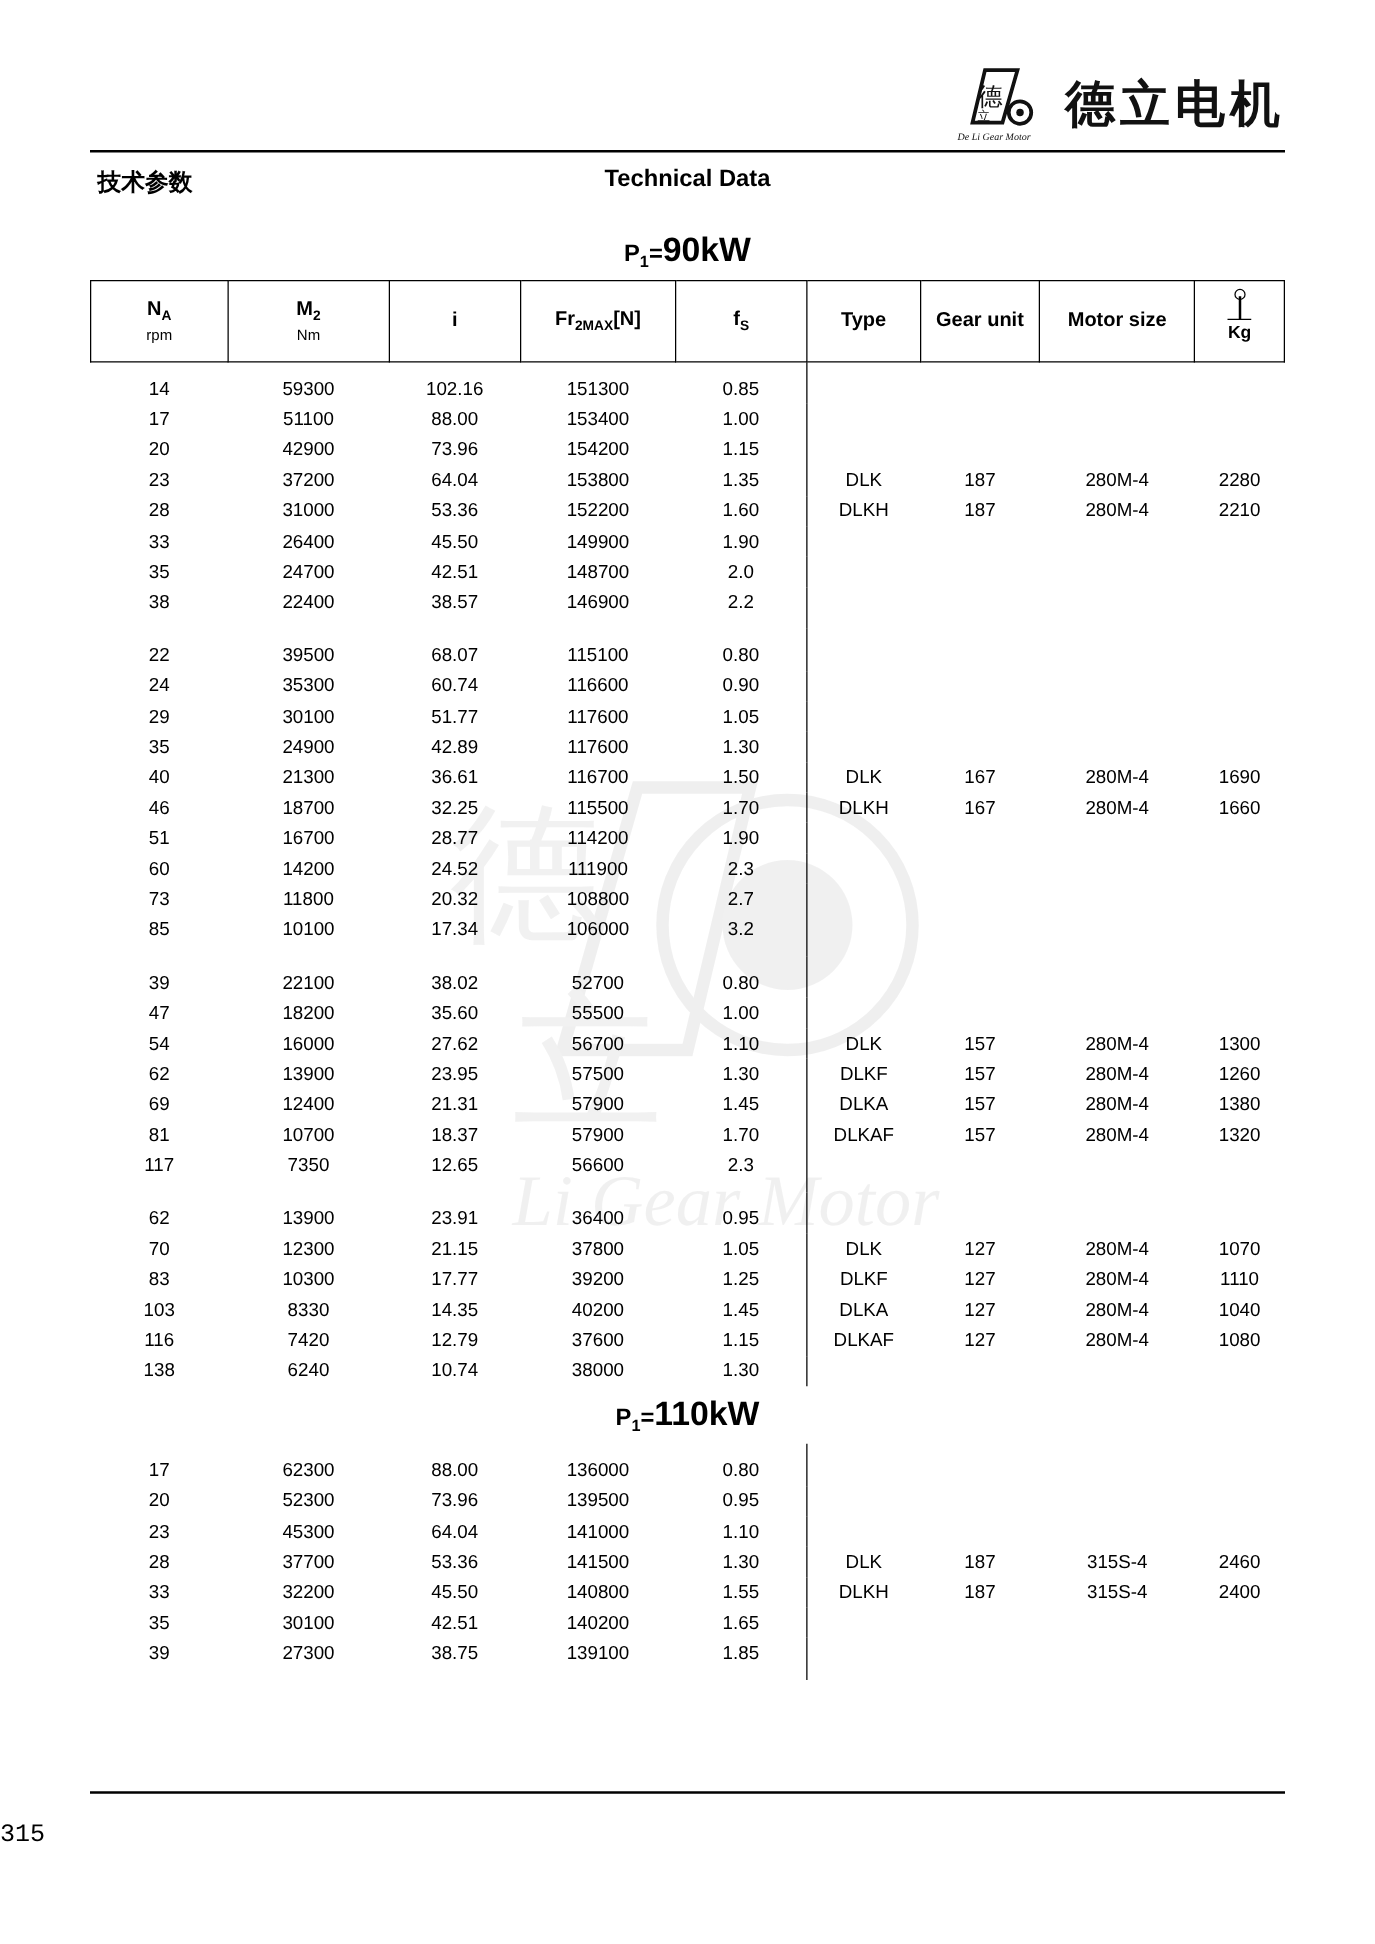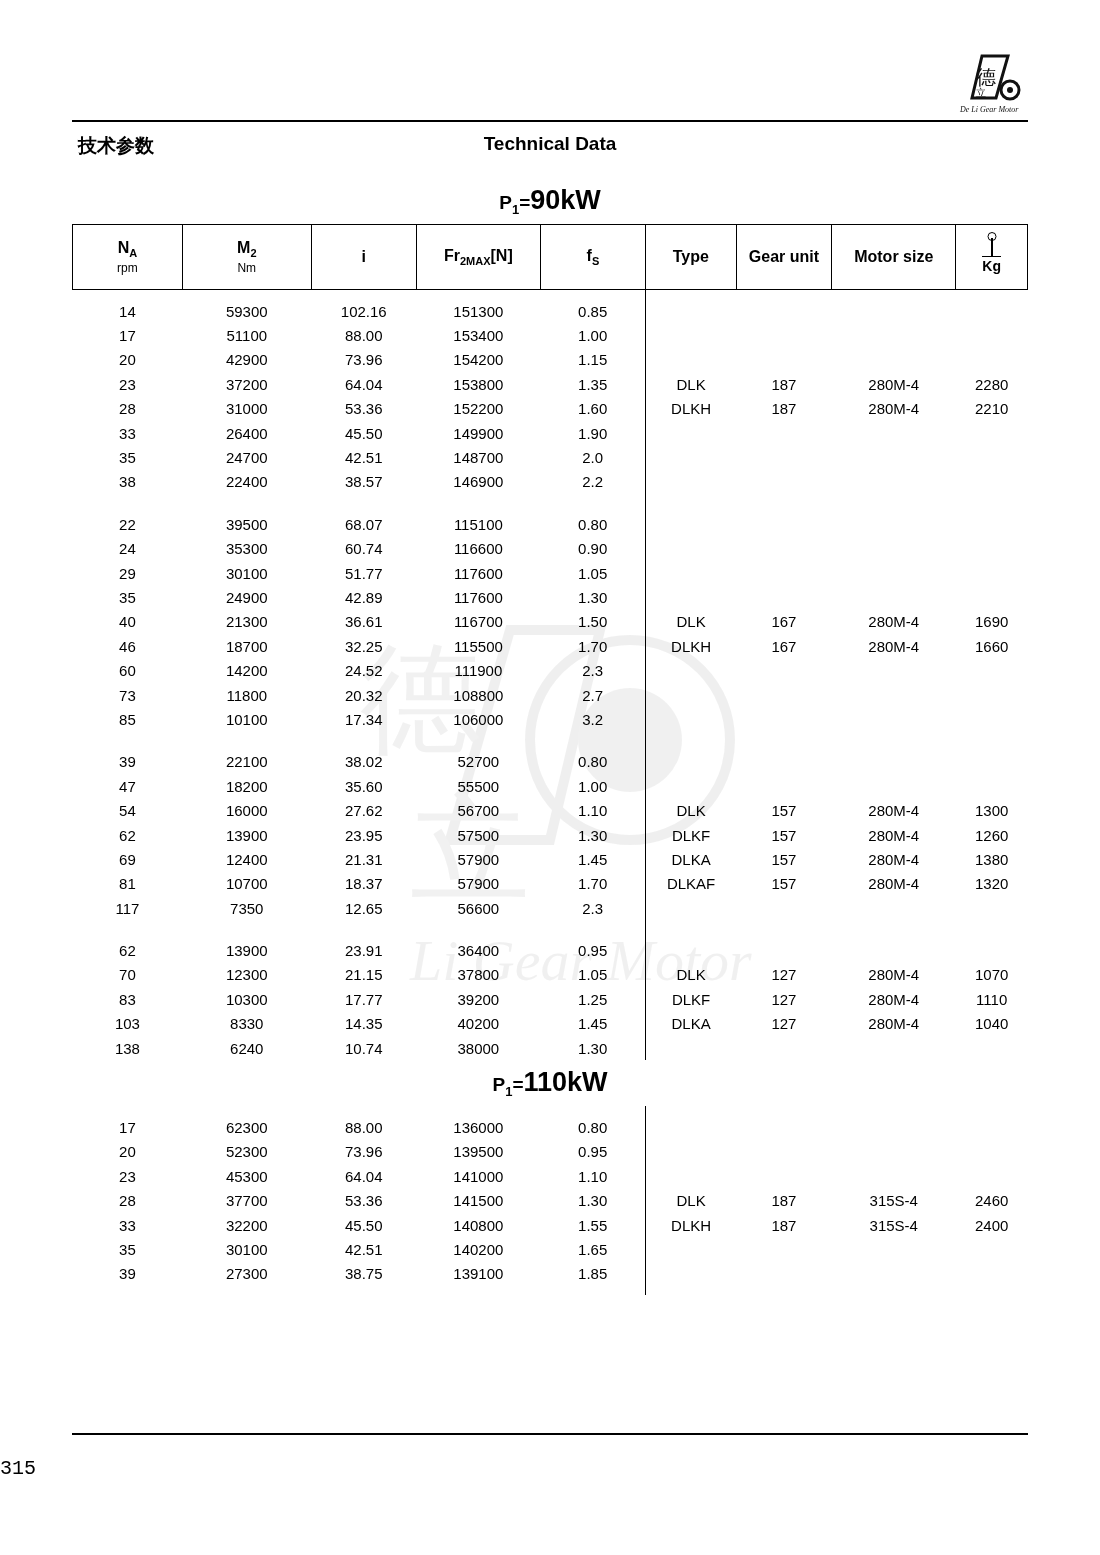--- a/index.html
+++ b/index.html
@@ -237,20 +237,21 @@
     <div class="logo-mark">
       <svg viewBox="0 0 76 62" xmlns="http://www.w3.org/2000/svg">
         <path d="M30 4 L56 4 L44 46 L20 46 Z" fill="none" stroke="#111" stroke-width="3"></path>
         <text x="24" y="32" font-family="DejaVu Sans, sans-serif" font-size="20" fill="#111">德</text>
         <text x="24" y="44" font-family="DejaVu Sans, sans-serif" font-size="10" fill="#111">立</text>
         <circle cx="58" cy="38" r="9" fill="none" stroke="#111" stroke-width="3"></circle>
         <circle cx="58" cy="38" r="3" fill="#111"></circle>
         <text x="8" y="60" font-family="Liberation Serif, serif" font-size="8" fill="#111" font-style="italic">De Li Gear Motor</text>
       </svg>
     </div>
+    <div class="logo-cn">德立电机</div>
   </div>
 
   <div class="header-rule"></div>
 
   <div class="title-row">
     <div class="title-cn">技术参数</div>
     <div class="title-en">Technical Data</div>
   </div>
 
   <div class="table-wrap">
@@ -433,20 +434,31 @@
             <td class="cell">18700</td>
             <td class="cell">32.25</td>
             <td class="cell">115500</td>
             <td class="cell rsep">1.70</td>
             <td class="cell" style="border-left: 1px solid rgb(0, 0, 0);">DLKH</td>
             <td class="cell">167</td>
             <td class="cell">280M-4</td>
             <td class="cell outer-right">1660</td>
           </tr>
           <tr>
+            <td class="cell outer-left">51</td>
+            <td class="cell">16700</td>
+            <td class="cell">28.77</td>
+            <td class="cell">114200</td>
+            <td class="cell rsep">1.90</td>
+            <td class="cell" style="border-left: 1px solid rgb(0, 0, 0);"></td>
+            <td class="cell"></td>
+            <td class="cell"></td>
+            <td class="cell outer-right"></td>
+          </tr>
+          <tr>
             <td class="cell outer-left">60</td>
             <td class="cell">14200</td>
             <td class="cell">24.52</td>
             <td class="cell">111900</td>
             <td class="cell rsep">2.3</td>
             <td class="cell" style="border-left: 1px solid rgb(0, 0, 0);"></td>
             <td class="cell"></td>
             <td class="cell"></td>
             <td class="cell outer-right"></td>
           </tr>
@@ -595,20 +607,31 @@
             <td class="cell">8330</td>
             <td class="cell">14.35</td>
             <td class="cell">40200</td>
             <td class="cell rsep">1.45</td>
             <td class="cell" style="border-left: 1px solid rgb(0, 0, 0);">DLKA</td>
             <td class="cell">127</td>
             <td class="cell">280M-4</td>
             <td class="cell outer-right">1040</td>
           </tr>
           <tr>
+            <td class="cell outer-left">116</td>
+            <td class="cell">7420</td>
+            <td class="cell">12.79</td>
+            <td class="cell">37600</td>
+            <td class="cell rsep">1.15</td>
+            <td class="cell" style="border-left: 1px solid rgb(0, 0, 0);">DLKAF</td>
+            <td class="cell">127</td>
+            <td class="cell">280M-4</td>
+            <td class="cell outer-right">1080</td>
+          </tr>
+          <tr>
             <td class="cell outer-left">138</td>
             <td class="cell">6240</td>
             <td class="cell">10.74</td>
             <td class="cell">38000</td>
             <td class="cell rsep">1.30</td>
             <td class="cell" style="border-left: 1px solid rgb(0, 0, 0);"></td>
             <td class="cell"></td>
             <td class="cell"></td>
             <td class="cell outer-right"></td>
           </tr>

